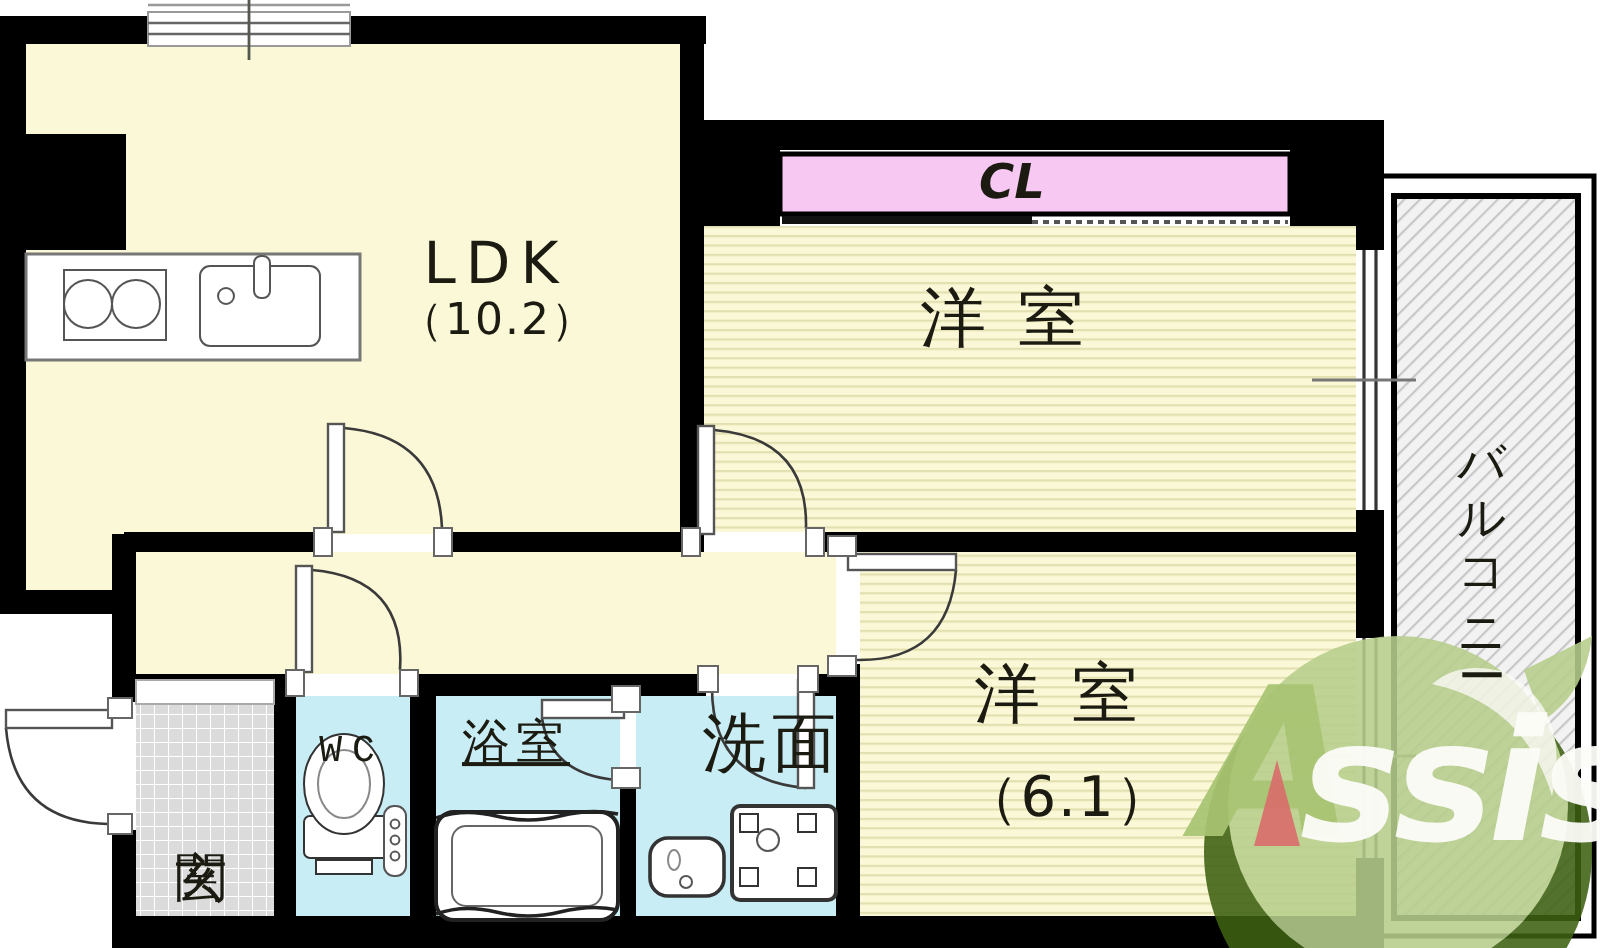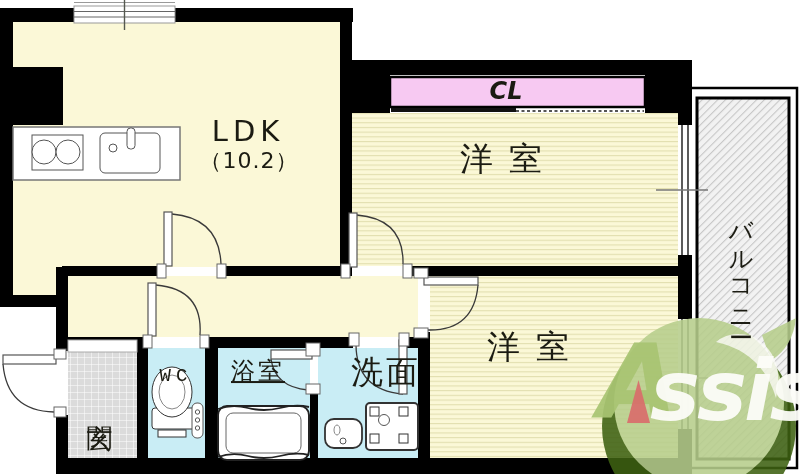--- a/index.html
+++ b/index.html
@@ -208,20 +208,21 @@
     <circle cx="699" cy="403" r="85" fill="#B7CE8C"></circle>
     <path d="M762 335 Q788 322 796 318 Q793 346 772 360 Q765 345 762 335 Z" fill="#B7CE8C"></path>
     <path d="M716 342 Q762 352 776 398 Q786 354 752 336 Q730 330 716 342 Z" fill="#FCFCF8" opacity="0.8"></path>
   </g>
 </svg>
 
 <div class="lbl ldk">LDK</div>
 <div class="lbl ldk-size">（10.2）</div>
 <div class="lbl w1">洋室</div>
 <div class="lbl w2">洋室</div>
+<div class="lbl w2-size">（6.1）</div>
 <div class="lbl cl">CL</div>
 <div class="lbl wc">WC</div>
 <div class="lbl bath">浴室</div>
 <div class="lbl wash">洗面</div>
 <div class="lbl vert genkan">玄関</div>
 <div class="lbl vert balcony">バルコニー</div>
 
 <div class="logo-a">A</div>
 <div class="logo-wedge"></div>
 <div class="logo-rest">ssist</div>

